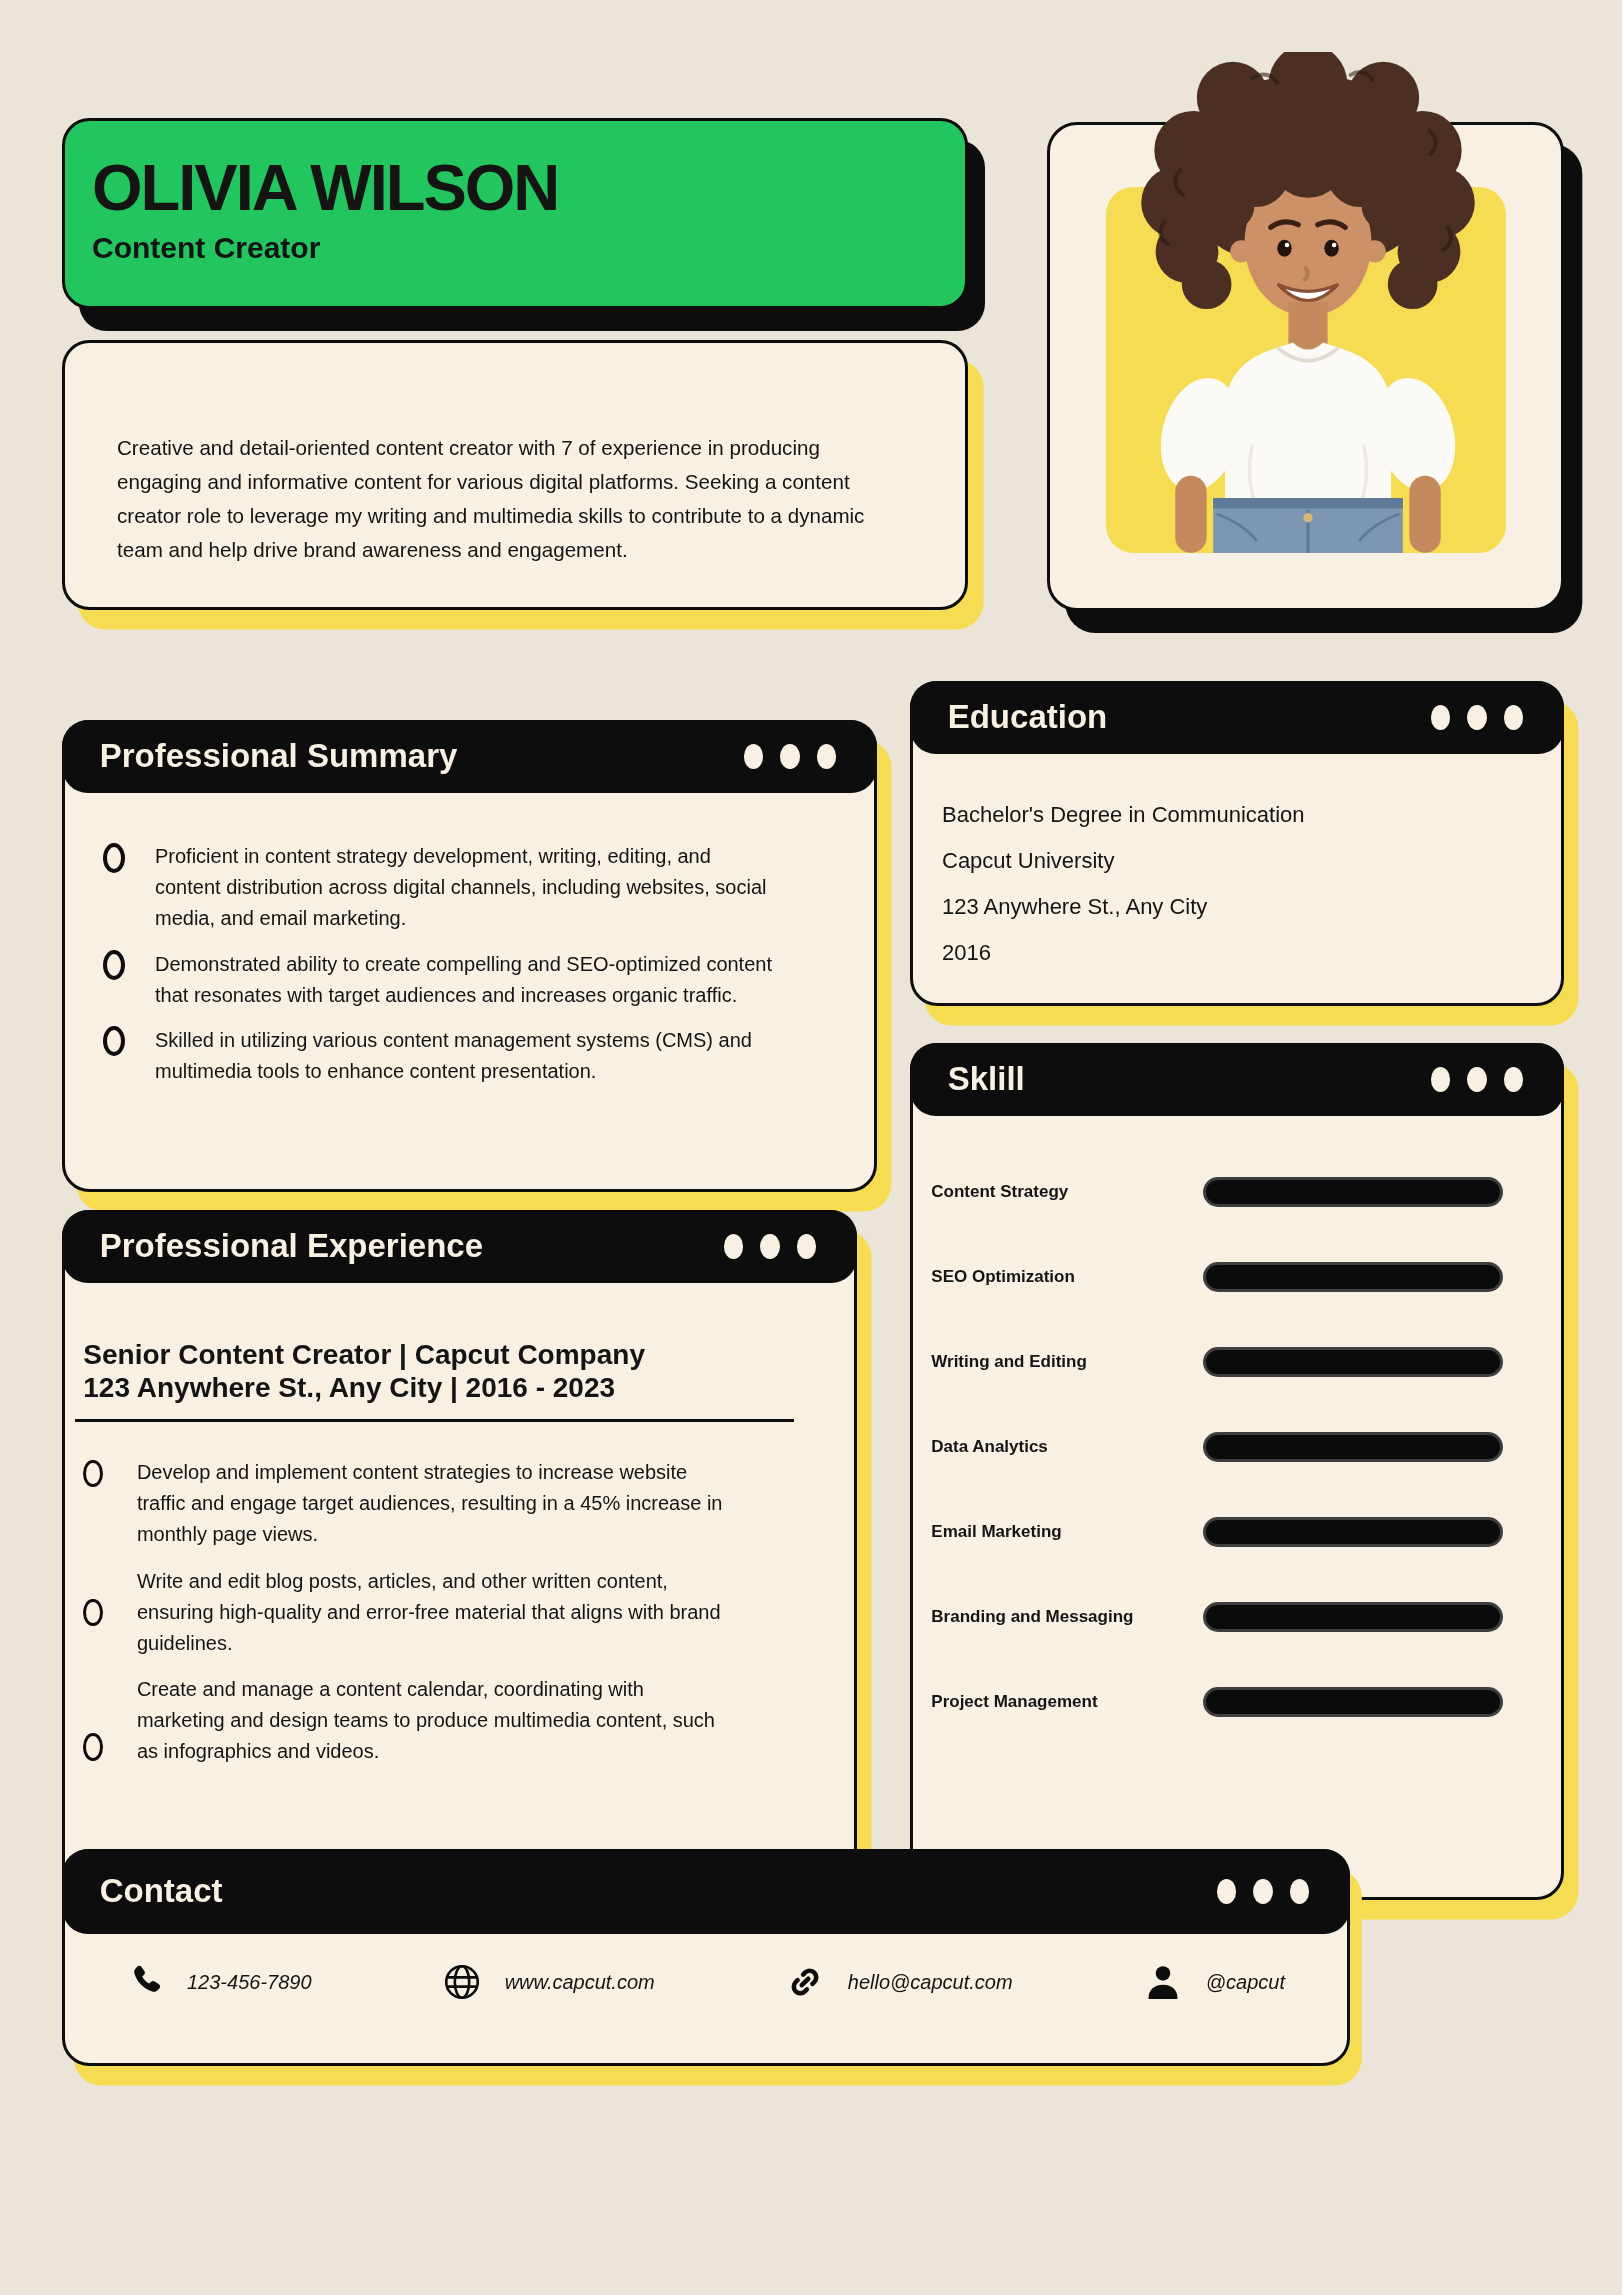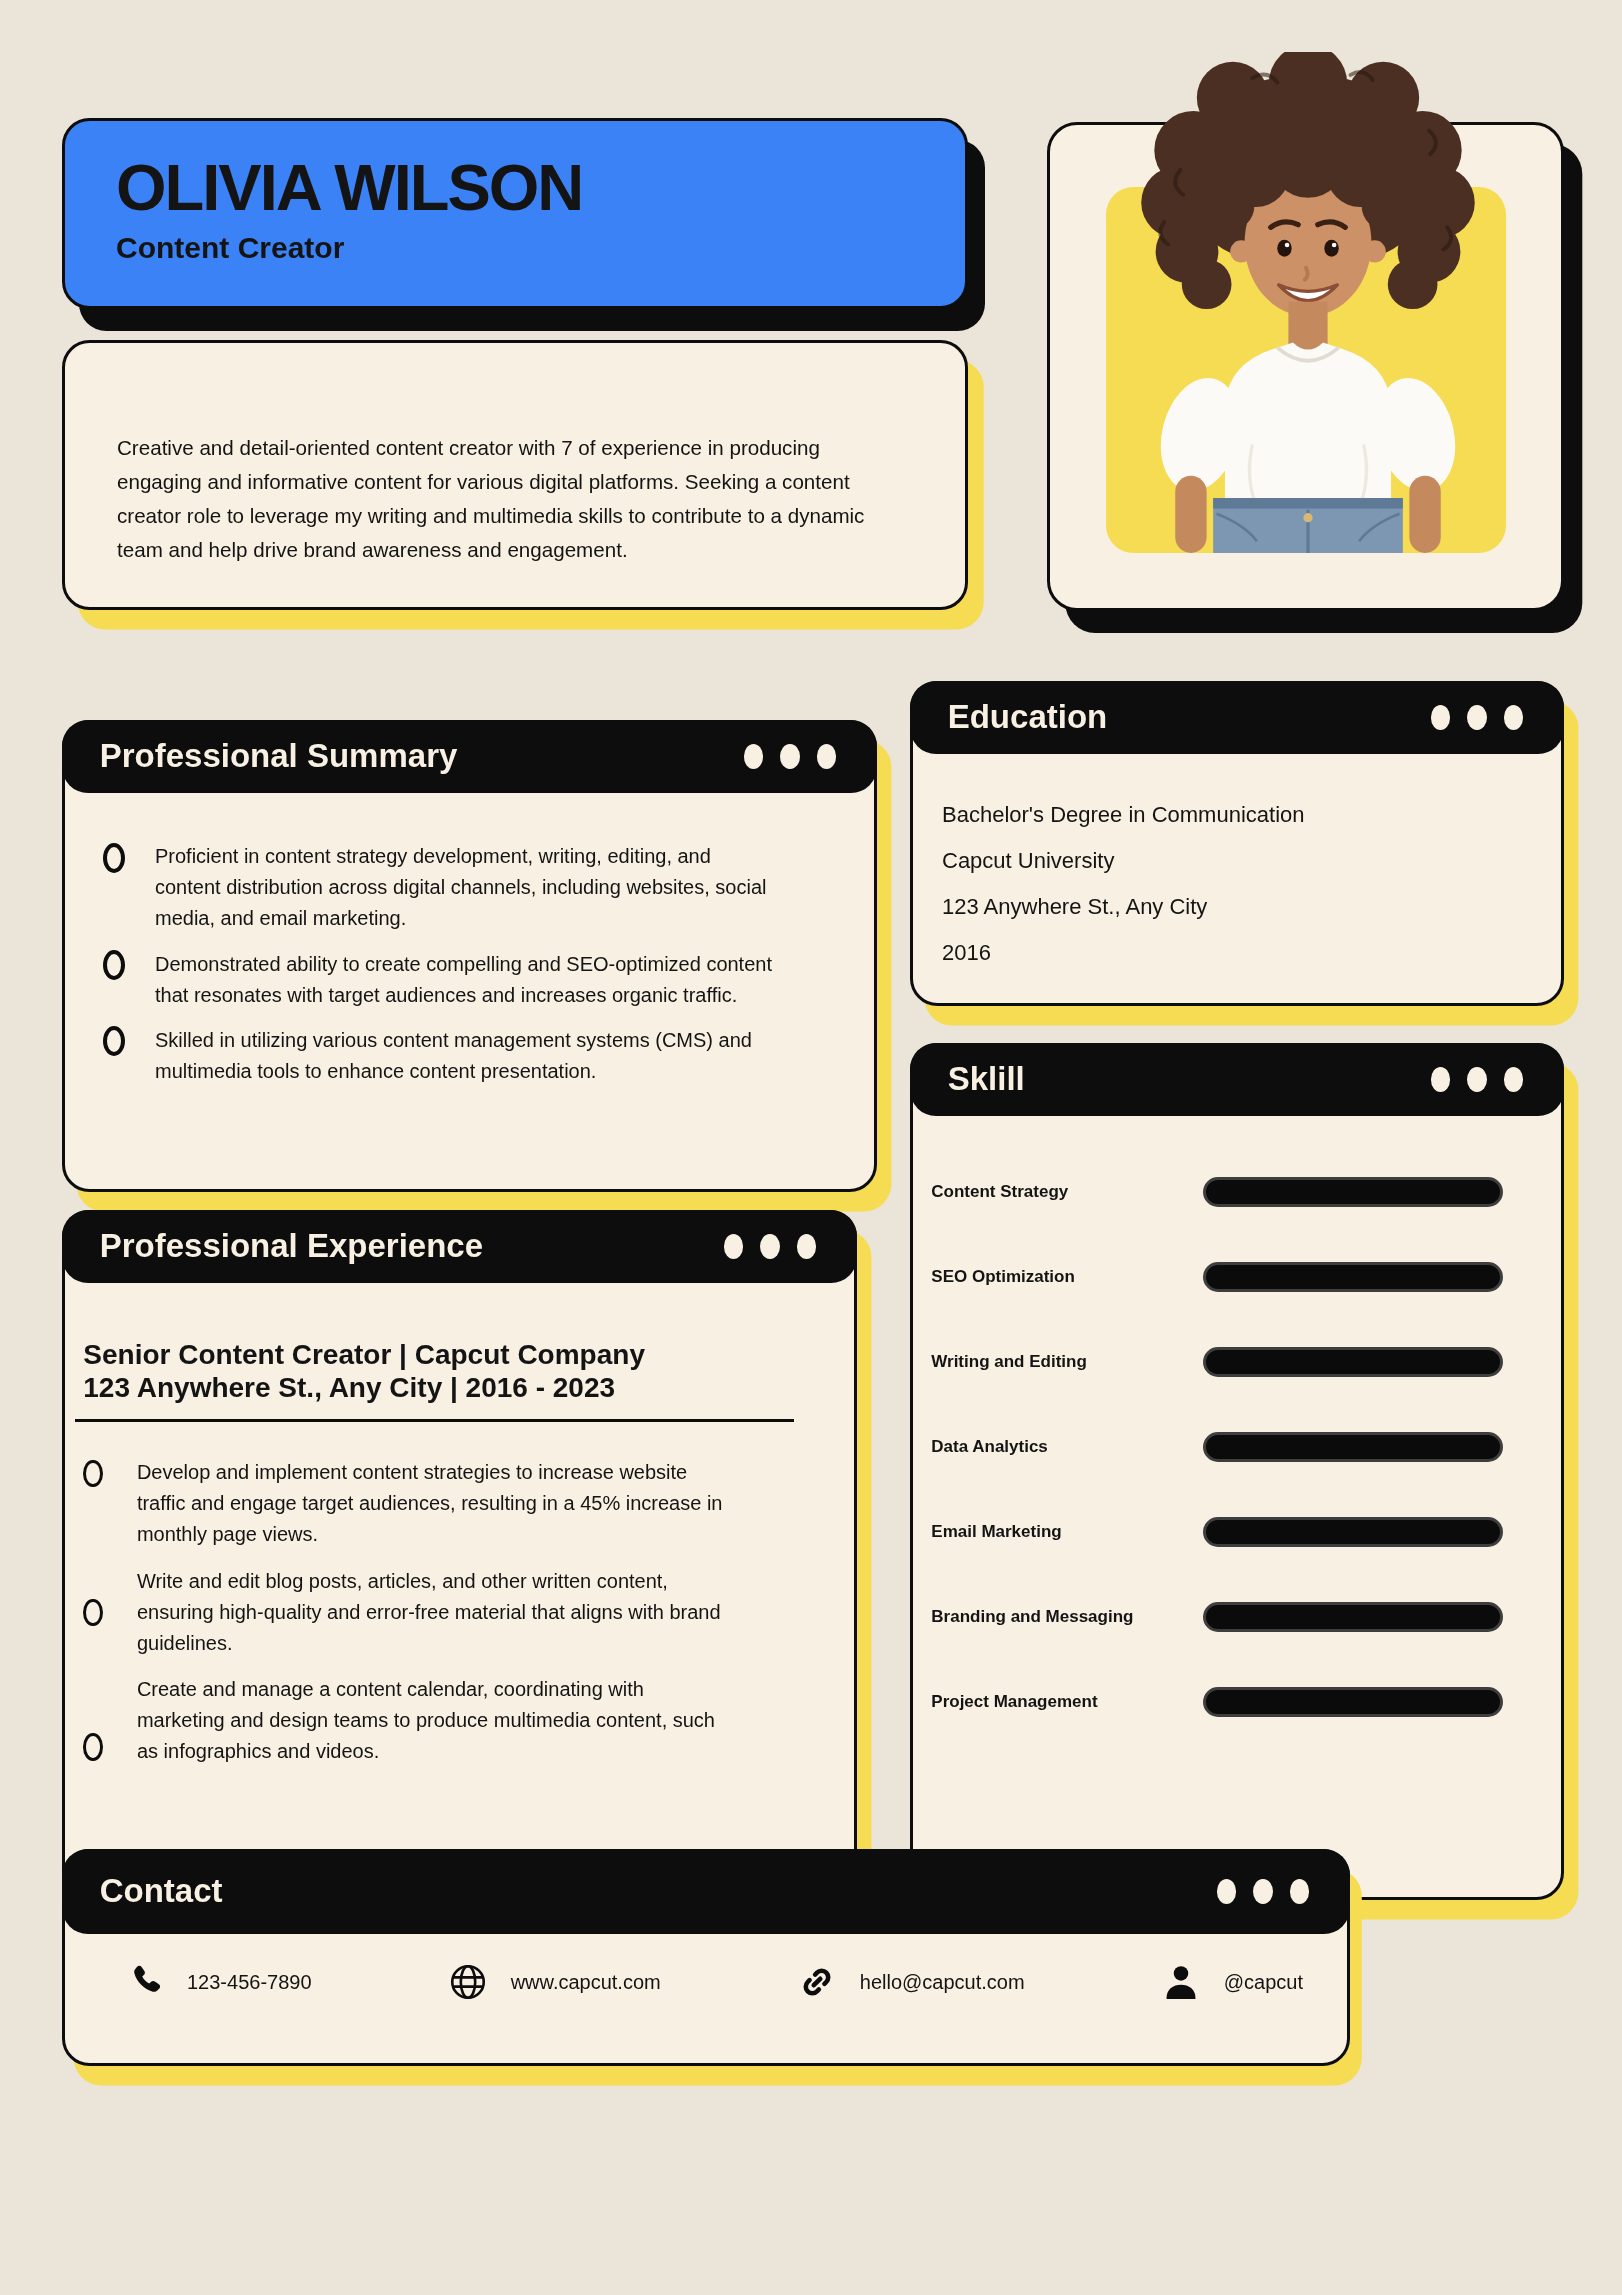--- a/index.html
+++ b/index.html
@@ -3,22 +3,22 @@
 <meta charset="utf-8">
 <style>
   html,body{margin:0;padding:0;}
   *{box-sizing:border-box;}
   body{font-family:"Liberation Sans", sans-serif; color:#141414;}
   .page{position:relative;width:1623px;height:2295px;background:#EAE5D8;overflow:hidden;}
 
   .card{position:absolute;background:#F8F1E3;border:3.3px solid #0D0D0D;border-radius:27.5px;}
 
   
-  .name-card{left:62px;top:118px;width:906px;height:191px;background:#3b82f6;border-width:3.9px;
-             box-shadow:17px 22px 0 #0D0D0D;padding:33px 0 0 51px;}
+  .name-card{left:62px;top:118px;width:906px;height:191px;background:#22c55e;border-width:3.9px;
+             box-shadow:17px 22px 0 #0D0D0D;padding:33px 0 0 27px;}
   .name{font-size:65px;font-weight:700;letter-spacing:-2px;line-height:1.05;margin:0;}
   .role{font-size:30px;font-weight:700;margin-top:9.2px;letter-spacing:0;}
 
   
   .photo-card{left:1047px;top:122px;width:517px;height:489px;border-width:3.9px;border-radius:30px;
               box-shadow:18.3px 22px 0 #0D0D0D;}
   .photo-yellow{position:absolute;left:56px;top:62px;width:400px;height:366px;background:#F5DC52;border-radius:27.5px;}
   .woman{position:absolute;left:52px;top:-73px;width:412px;height:501px;}
 
   
@@ -61,21 +61,21 @@
   .exp-row{display:flex;gap:34px;margin-bottom:15.7px;}
   .exp-row .marker{width:19.6px;height:27.5px;border-width:3.9px;}
   .exp-row:nth-child(1) .marker{align-self:flex-start;margin-top:2.6px;}
   .exp-row:nth-child(2) .marker{align-self:center;margin-top:0;}
   .exp-row:nth-child(3) .marker{align-self:flex-end;margin-bottom:6.5px;margin-top:0;}
   .exp-text{font-size:20px;line-height:31px;max-width:589px;}
 
   
   .contact-card{left:62px;top:1849px;width:1288px;height:217px;box-shadow:11.8px 19.6px 0 #F5DC52;}
   .contact-card .window-header{height:85px;}
-  .contact-row{display:flex;justify-content:space-between;align-items:center;padding:31px 44px 0 58px;}
+  .contact-row{display:flex;justify-content:space-between;align-items:center;padding:31px 62px 0 58px;font-style:italic;}
   .contact-item{display:flex;align-items:center;gap:22px;}
   .contact-text{font-size:20px;}
   .cicon{width:42px;height:42px;flex:none;}
 </style>
 </head>
 <body>
 
 <div class="page">
 
   <div class="card name-card">

